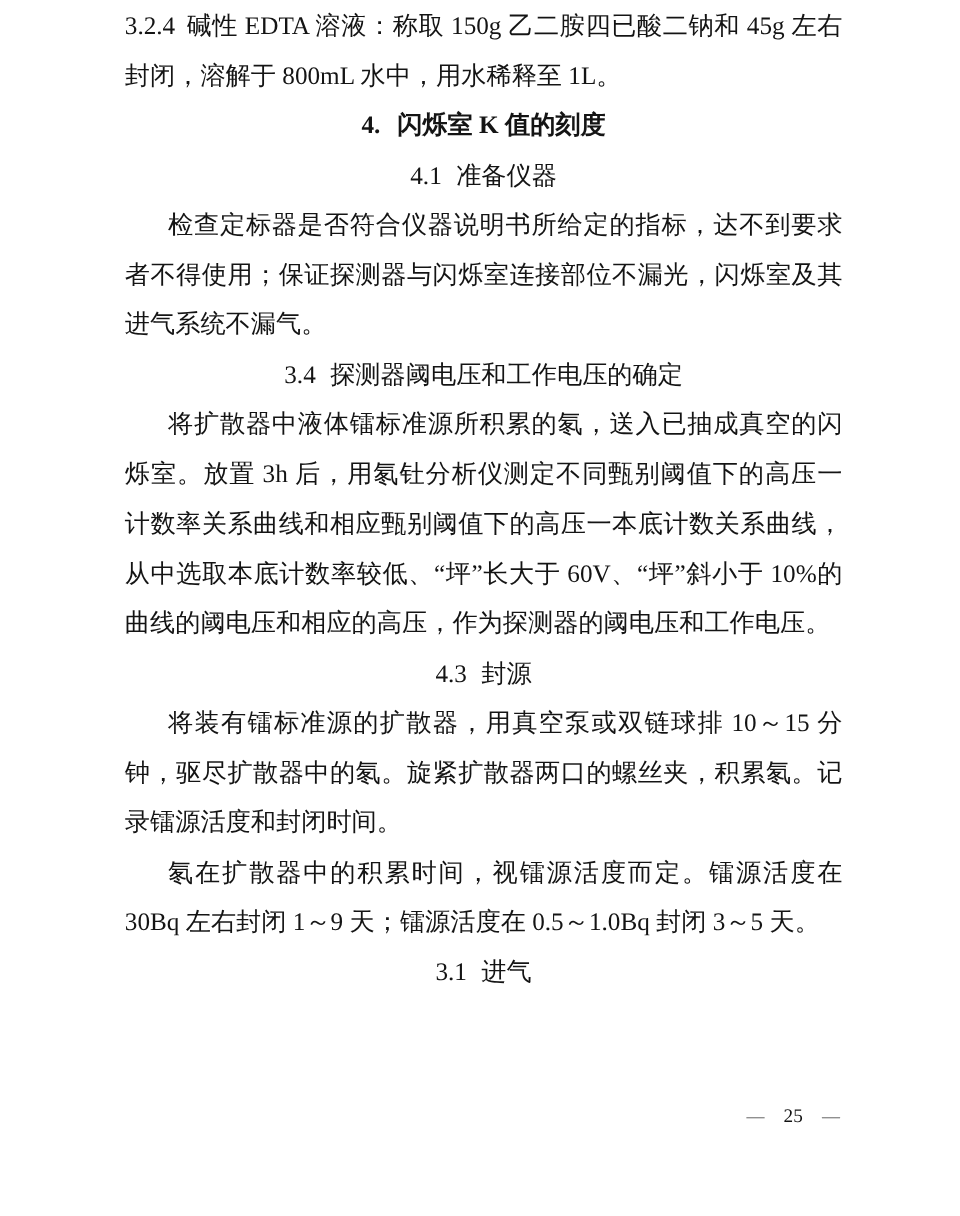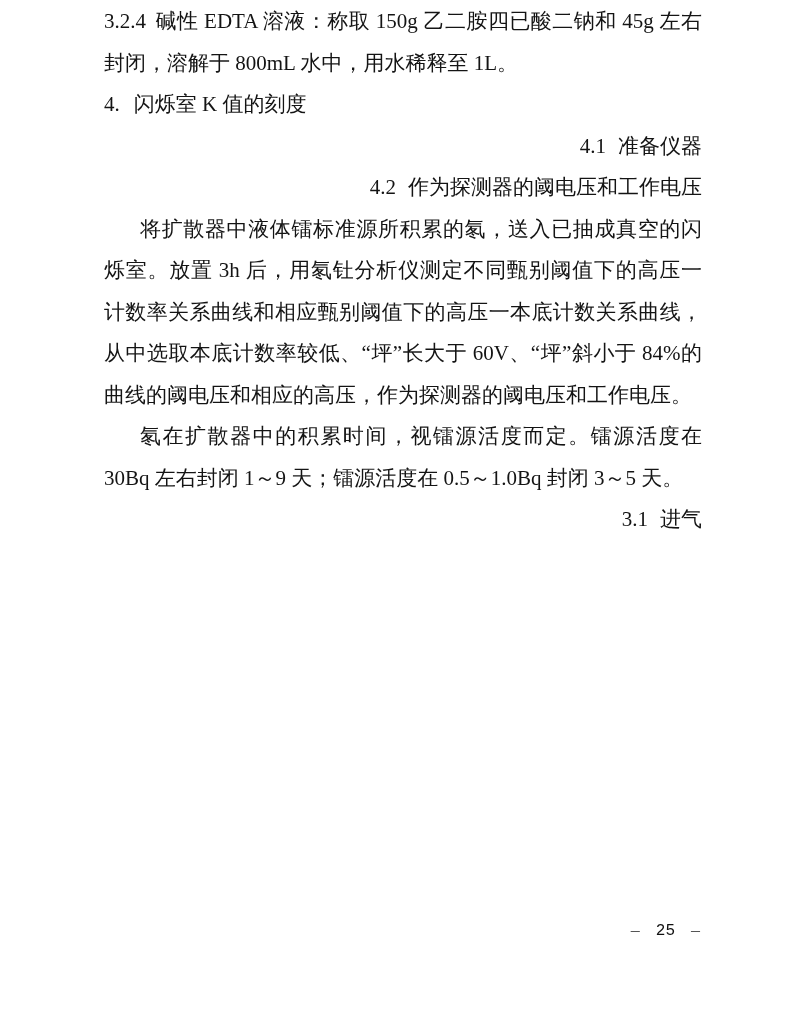--- a/index.html
+++ b/index.html
@@ -23,25 +23,25 @@
     width: 598px;
   }
   .content p {
     margin: 0;
     font-size: 21px;
     line-height: 41.5px;
     text-align: justify;
     text-justify: inter-character;
   }
   .content p.heading {
-    font-weight: normal;
-    text-align: left;
+    font-weight: bold;
+    text-align: center;
   }
   .content p.subheading {
-    text-align: right;
+    text-align: center;
   }
   .content p.body.indent {
     text-indent: 36px;
   }
   .p-num {
     margin-right: 9px;
   }
   .heading .p-num {
     margin-right: 14px;
   }
@@ -49,39 +49,41 @@
     margin-right: 12px;
   }
   .footer {
     position: absolute;
     top: 922px;
     right: 100px;
     font-size: 15px;
     line-height: 18px;
     white-space: nowrap;
     color: #222222;
-    font-family: Liberation Mono, monospace;
   }
   .footer .dash {
     color: #555555;
     letter-spacing: 0;
   }
   .footer .pgnum {
     margin: 0 16px;
     font-size: 16px;
     color: #111111;
   }
 </style>
 </head>
 <body>
 
 <div class="page">
   <div class="content" id="doc-content">
       <p class="body"><span class="p-num">3.2.4</span><span>碱性 EDTA 溶液：称取 150g 乙二胺四已酸二钠和 45g 左右封闭，溶解于 800mL 水中，用水稀释至 1L。</span></p>
       <p class="heading"><span class="p-num">4.</span><span>闪烁室 K 值的刻度</span></p>
       <p class="subheading"><span class="p-num">4.1</span><span>准备仪器</span></p>
-      <p class="subheading"><span class="p-num">4.2</span><span>作为探测器的阈电压和工作电压</span></p>
-      <p class="body indent"><span>将扩散器中液体镭标准源所积累的氡，送入已抽成真空的闪烁室。放置 3h 后，用氡钍分析仪测定不同甄别阈值下的高压一计数率关系曲线和相应甄别阈值下的高压一本底计数关系曲线，从中选取本底计数率较低、“坪”长大于 60V、“坪”斜小于 84%的曲线的阈电压和相应的高压，作为探测器的阈电压和工作电压。</span></p>
+      <p class="body indent"><span>检查定标器是否符合仪器说明书所给定的指标，达不到要求者不得使用；保证探测器与闪烁室连接部位不漏光，闪烁室及其进气系统不漏气。</span></p>
+      <p class="subheading"><span class="p-num">3.4</span><span>探测器阈电压和工作电压的确定</span></p>
+      <p class="body indent"><span>将扩散器中液体镭标准源所积累的氡，送入已抽成真空的闪烁室。放置 3h 后，用氡钍分析仪测定不同甄别阈值下的高压一计数率关系曲线和相应甄别阈值下的高压一本底计数关系曲线，从中选取本底计数率较低、“坪”长大于 60V、“坪”斜小于 10%的曲线的阈电压和相应的高压，作为探测器的阈电压和工作电压。</span></p>
+      <p class="subheading"><span class="p-num">4.3</span><span>封源</span></p>
+      <p class="body indent"><span>将装有镭标准源的扩散器，用真空泵或双链球排 10～15 分钟，驱尽扩散器中的氡。旋紧扩散器两口的螺丝夹，积累氡。记录镭源活度和封闭时间。</span></p>
       <p class="body indent"><span>氡在扩散器中的积累时间，视镭源活度而定。镭源活度在 30Bq 左右封闭 1～9 天；镭源活度在 0.5～1.0Bq 封闭 3～5 天。</span></p>
       <p class="subheading"><span class="p-num">3.1</span><span>进气</span></p>
     </div>
   <div class="footer"><span class="dash">—</span><span class="pgnum">25</span><span class="dash">—</span></div>
 </div>
 
 </body></html>

